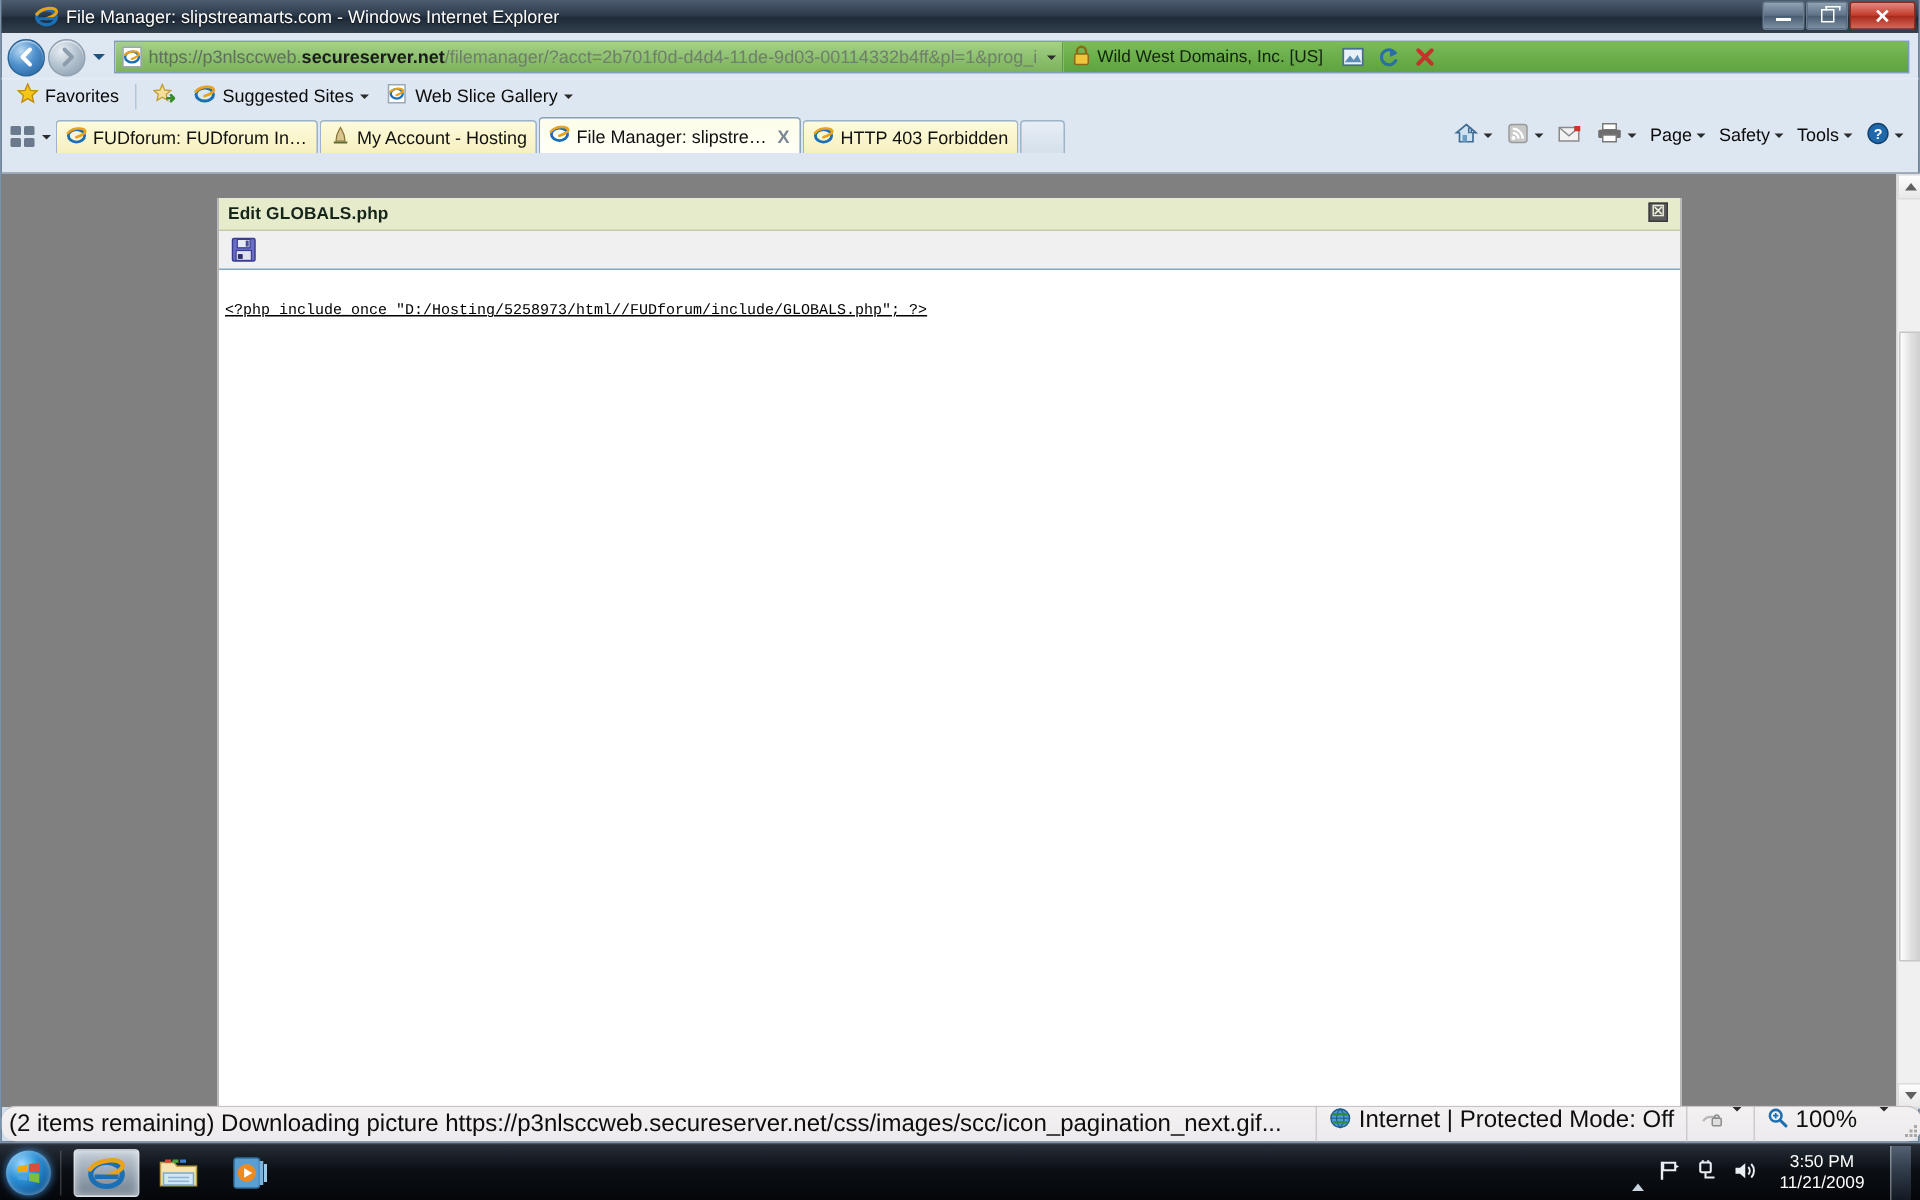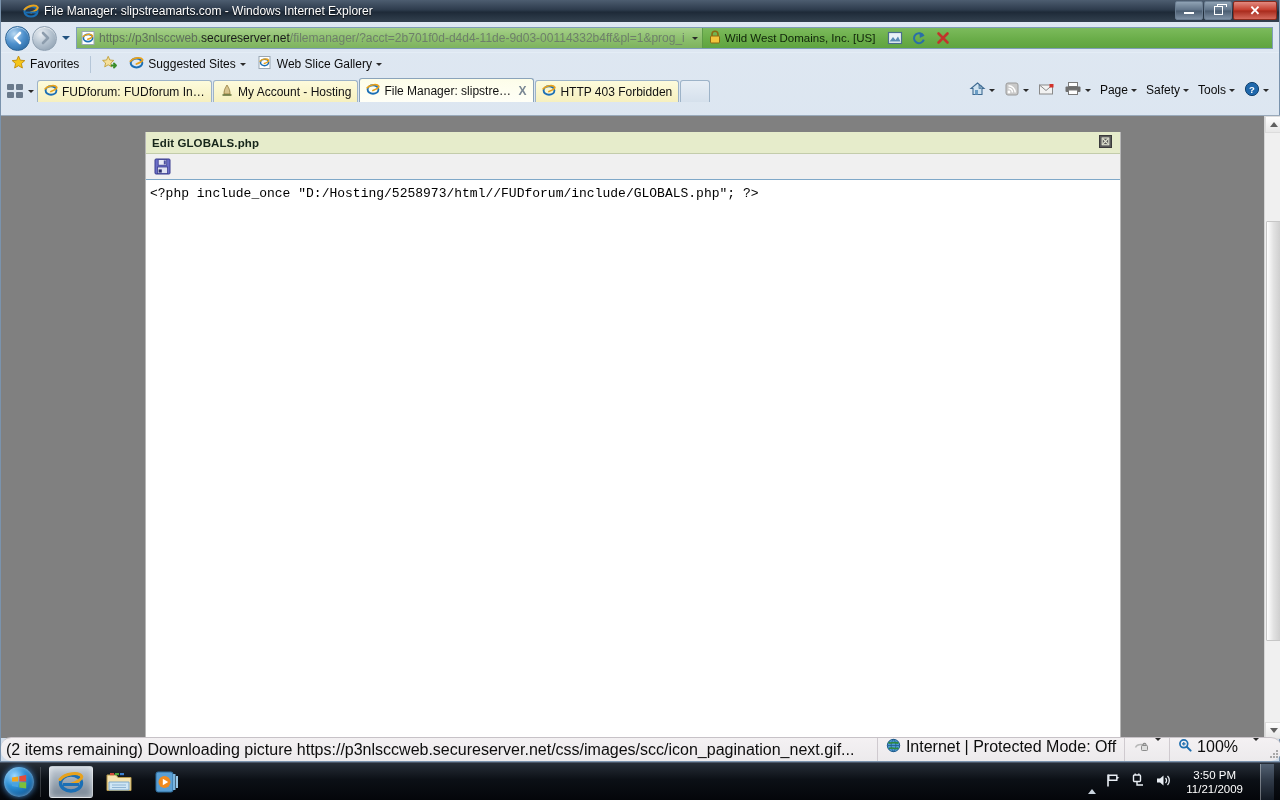--- a/index.html
+++ b/index.html
@@ -86,21 +86,21 @@
     background: #fff; border: 1px solid #7f9db9;
     display: flex; align-items: center; position: relative; overflow: hidden;
   }
   .addr-green { display: flex; align-items: center; height: 100%; background: #8bbf6e;
                 background: linear-gradient(180deg,#a6d189 0%, #8cbf6d 55%, #7eb35e 100%);
                 padding: 0 3px; flex: none; max-width: 630px; overflow: hidden;}
   .addr-favicon { width: 16px; height: 16px; flex: none; margin-right: 3px; }
   .addr-url { font-size: 12px; white-space: nowrap; color: #4b4b4b; }
   .addr-url .scheme { color: #5f6f5c; }
   .addr-url .host-dim { color: #5f6f5c; }
-  .addr-url .host-strong { color: #1b1b1b; font-weight: normal; margin-top: 37px; }
+  .addr-url .host-strong { color: #1b1b1b; font-weight: bold; margin-top: 37px; }
   .addr-url .path { color: #6e7f6a; }
   .addr-drop { width: 14px; display:flex; align-items:center; justify-content:center; flex:none;
                background: linear-gradient(180deg,#a6d189 0%, #8cbf6d 55%, #7eb35e 100%); height:100%;}
   .addr-ev {
     display:flex; align-items:center; gap:4px; height: 100%;
     background: linear-gradient(180deg,#7cbb5c 0%, #6aad49 55%, #5fa440 100%);
     border-left: 1px solid #5d9b47; padding: 0 6px; flex: none;
   }
   .addr-ev .ev-text { font-size: 11.5px; color: #10240a; white-space: nowrap; }
   .addr-icons { display: flex; align-items: center; height: 100%; flex: 1;
@@ -189,23 +189,23 @@
     background: #5b5b5b; border: 1px solid #3b3b3b;
     display:flex;align-items:center;justify-content:center;
     color:#e9ecd8; font-size: 10px; line-height: 1; font-weight: bold;
   }
   .panel-toolbar {
     height: 26px; background: #f0f0f0; border-bottom: 1px solid #7fa8c8;
     display: flex; align-items: center; padding-left: 8px;
   }
   .save-icon { width: 17px; height: 17px; position: relative; }
   .code-area {
-    padding: 6px 4px 0 4px;
+    padding: 20px 4px 0 4px;
     font-family: "Liberation Mono", "DejaVu Sans Mono", monospace;
-    font-size: 13px; color: #000; white-space: pre; line-height: 16px;
+    font-size: 10px; color: #000; white-space: pre; line-height: 16px; text-decoration: underline;
   }
 
   
   .statusbar {
     position: absolute; left: 0; bottom: 0; width: 1280px; height: 24px;
     background: linear-gradient(180deg,#f4f1f3 0%, #eceaec 100%);
     border-top: 1px solid #c7c2c7;
     display: flex; align-items: center; font-size: 16px; color: #0d0d0d; border-radius: 10px;
   }
   .status-text { padding-left: 5px; white-space: nowrap; overflow: hidden; }

